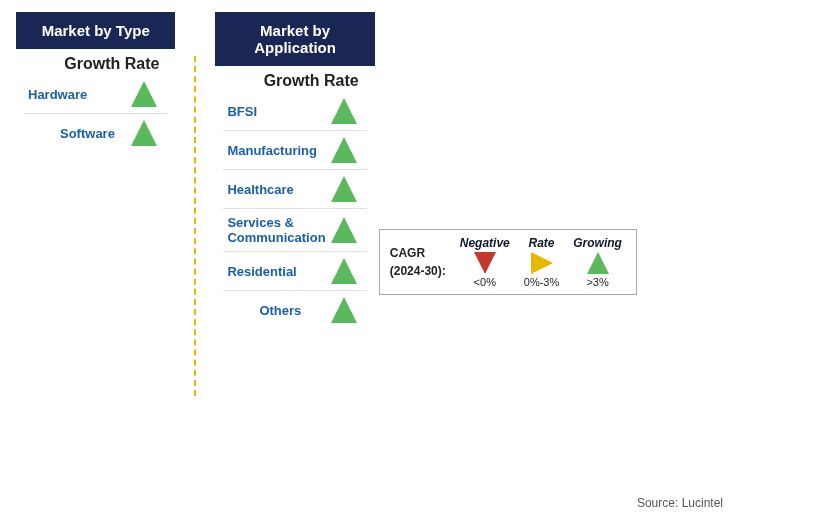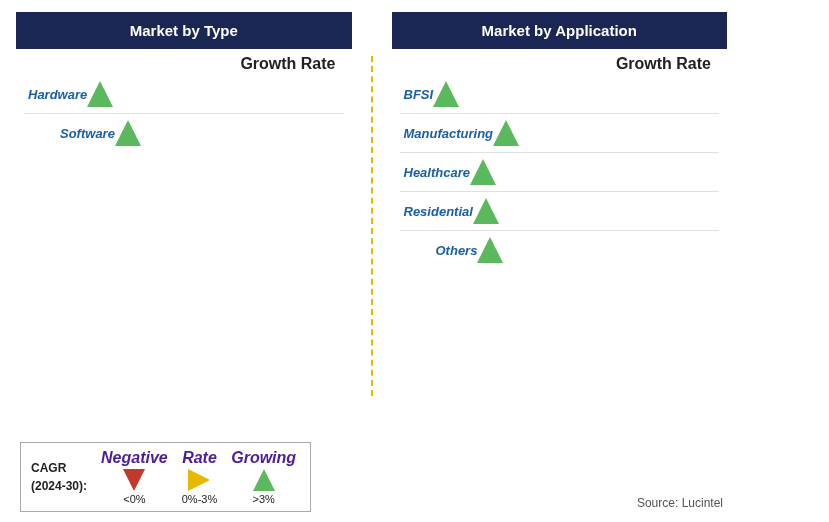--- a/index.html
+++ b/index.html
@@ -7,21 +7,21 @@
       width: 829px;
       height: 522px;
       font-family: Arial, sans-serif;
       background: #fff;
       overflow: hidden;
     }
     .outer {
       width: 743px;
       height: 522px;
       display: flex;
-      flex-direction: column;
+      flex-direction: row;
       padding: 12px 16px 10px 16px;
     }
     .panels {
       display: flex;
       flex-direction: row;
       flex: 1;
       gap: 0;
     }
     .panel {
       flex: 1;
@@ -48,24 +48,23 @@
       font-weight: bold;
       font-size: 16px;
       color: #222;
       margin-bottom: 2px;
       padding-right: 8px;
     }
     .row {
       display: flex;
       flex-direction: row;
       align-items: center;
-      justify-content: flex-start;
+      justify-content: space-between;
       padding: 6px 4px 6px 4px;
       border-bottom: 1px solid #e0e0e0;
-      font-style: italic;
     }
     .row:last-child {
       border-bottom: none;
       margin-left: 32px;
     }
     .row-label {
       color: #1a5fa8;
       font-weight: bold;
       font-size: 13px;
     }
@@ -111,22 +110,22 @@
     }
     .legend-item {
       display: flex;
       flex-direction: column;
       align-items: center;
       gap: 2px;
     }
     .legend-item-label {
       font-style: italic;
       font-weight: bold;
-      font-size: 16px;
-      color: #4c1d95;
+      font-size: 12px;
+      color: #0f172a;
     }
     .legend-item-value {
       font-size: 11px;
       color: #222;
     }
     .arrow-down-red {
       width: 0;
       height: 0;
       border-left: 11px solid transparent;
       border-right: 11px solid transparent;
@@ -192,20 +191,24 @@
         </div>
         <div class="row">
           <span class="row-label">Manufacturing</span>
           <span class="arrow-up"></span>
         </div>
         <div class="row">
           <span class="row-label">Healthcare</span>
           <span class="arrow-up"></span>
         </div>
         <div class="row">
+          <span class="row-label">Services &amp; Communication</span>
+          <span class="arrow-up"></span>
+        </div>
+        <div class="row">
           <span class="row-label">Residential</span>
           <span class="arrow-up"></span>
         </div>
         <div class="row">
           <span class="row-label">Others</span>
           <span class="arrow-up"></span>
         </div>
       </div>
     </div>
   </div>

